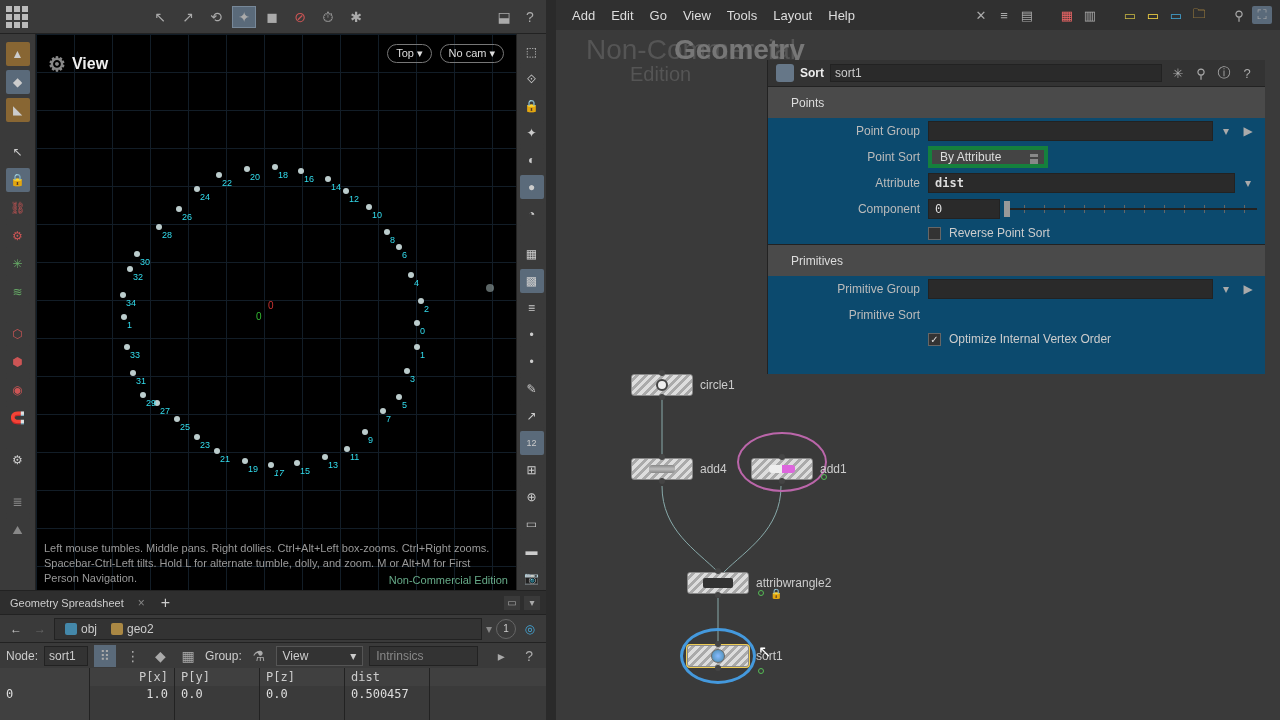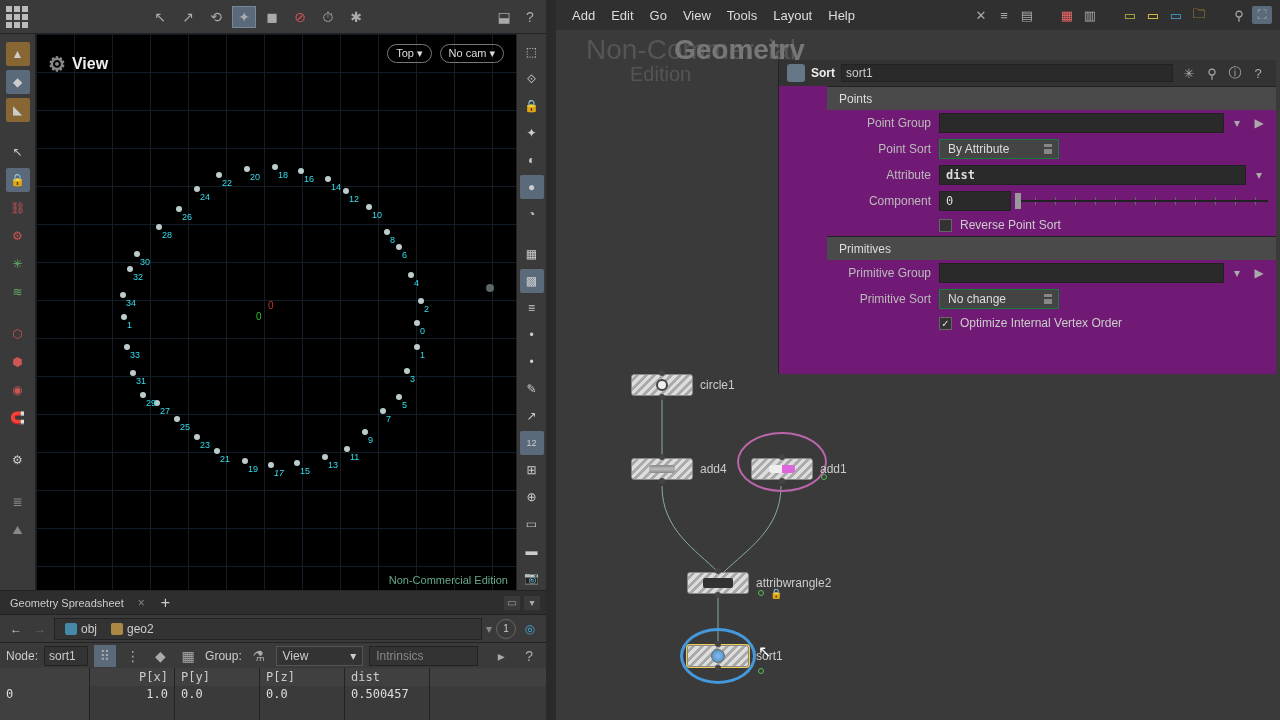--- a/index.html
+++ b/index.html
@@ -188,45 +188,45 @@
 .node.sort .inner { width:14px; height:14px; background:radial-gradient(#8bf,#48a); border-radius:50%; border:1px solid #666; }
 
 .template-ring { position:absolute; width:90px; height:60px; border:2px solid #b6a; border-radius:50%; }
 .display-ring { position:absolute; width:76px; height:56px; border:3px solid #49d; border-radius:50%; }
 .sel-ring { position:absolute; width:64px; height:24px; border:2px solid #ec5; border-radius:4px; }
 
 .cursor-arrow { position:absolute; width:12px; height:16px; left:202px; top:612px; color:#fff; font-size:16px; pointer-events:none; }
 
 
 .param-panel {
-  position:absolute; right:4px; top:30px; width:498px; height:314px;
-  background:#701a75; border-left:1px solid #222;
+  position:absolute; right:15px; top:30px; width:498px; height:314px;
+  background:#0c4a6e; border-left:1px solid #222;
 }
 .param-head {
   height:26px; display:flex; align-items:center; gap:6px; padding:0 8px;
   background:#333;
 }
 .param-head .op-icon { width:18px;height:18px;background:#678; border-radius:3px; }
 .param-head .type { font-weight:bold; color:#eee; }
 .param-head input { flex:1; background:#2a2a2a; border:1px solid #222; color:#ccc; height:18px; padding:0 4px; font-size:12px; }
 .param-head .pbtns { display:flex; gap:3px; }
 
 .section-hdr {
-  height:24px; background:#4a4a4a; color:#ddd; padding:0 12px;
-  display:flex; align-items:center; font-size:12px; border-top:1px solid #222;margin-left:48px;
+  height:32px; background:#4a4a4a; color:#ddd; padding:0 23px;
+  display:flex; align-items:center; font-size:12px; border-top:1px solid #222;
 }
 .param-row {
   display:flex; align-items:center; height:26px; padding:0 8px; gap:8px;
 }
 .param-row .lbl { width:144px; text-align:right; color:#bbb; font-size:12px; }
 .param-row .fld { flex:1; display:flex; align-items:center; gap:4px; }
 .text-input { flex:1; height:20px; background:#2a2a2a; border:1px solid #222; color:#ddd; padding:0 6px; font-size:12px; font-family:monospace; }
 .text-input.bold { font-weight:bold; }
 .dropdown {
-  height:20px; background:#444; border:1px solid #15803d; color:#ddd;
+  height:20px; background:#444; border:4px solid #15803d; color:#ddd;
   display:flex; align-items:center; padding:7px 8px; min-width:120px;
   position:relative; cursor:pointer; font-size:12px;
 }
 .dropdown::after {
   content:""; position:absolute; right:6px; top:4px; width:8px; height:10px;
   background:linear-gradient(#888 0 3px, transparent 3px 5px, #888 5px 8px);
 }
 .num-input { width:72px; height:20px; background:#2a2a2a; border:1px solid #222; color:#ddd; padding:0 6px; font-size:12px; font-family:monospace; }
 .slider {
   flex:1; height:20px; display:flex; align-items:center; position:relative;
@@ -397,20 +397,21 @@
         <div class="point-lbl" style="left: 124px; top: 372px;">27</div>
         <div class="point" style="left: 104px; top: 358px;"></div>
         <div class="point-lbl" style="left: 110px; top: 364px;">29</div>
         <div class="point" style="left: 94px; top: 336px;"></div>
         <div class="point-lbl" style="left: 100px; top: 342px;">31</div>
         <div class="point" style="left: 88px; top: 310px;"></div>
         <div class="point-lbl" style="left: 94px; top: 316px;">33</div>
         <div class="point" style="left: 85px; top: 280px;"></div>
         <div class="point-lbl" style="left: 91px; top: 286px;">1</div>
       </div>
+    <div class="vp-help">Left mouse tumbles. Middle pans. Right dollies. Ctrl+Alt+Left box-zooms. Ctrl+Right zooms. Spacebar-Ctrl-Left tilts. Hold L for alternate tumble, dolly, and zoom. M or Alt+M for First Person Navigation.</div>
     <div class="nc-mark">Non-Commercial Edition</div>
   </div>
 </div>
 
 <div class="spread-pane">
   <div class="tab-bar">
     <span class="tab">Geometry Spreadsheet</span>
     <span class="tab-x">×</span>
     <span class="tab-plus">+</span>
     <div class="minimax">
@@ -614,23 +615,20 @@
       <div class="param-row">
         <div class="lbl">Primitive Group</div>
         <div class="fld">
           <input class="text-input" value="" style="">
           <div class="row-btn">▾</div>
           <div class="row-btn">▶</div>
         </div>
       </div>
       <div class="param-row">
         <div class="lbl">Primitive Sort</div>
-        <div class="fld">
-            <div class="dropdown">No change</div>
-          </div>
       </div>
       <div class="checkbox-row">
         <div class="chk">✓</div>
         <span>Optimize Internal Vertex Order</span>
       </div>
     </div>
   </div>
 </div>
 
 </body></html>

